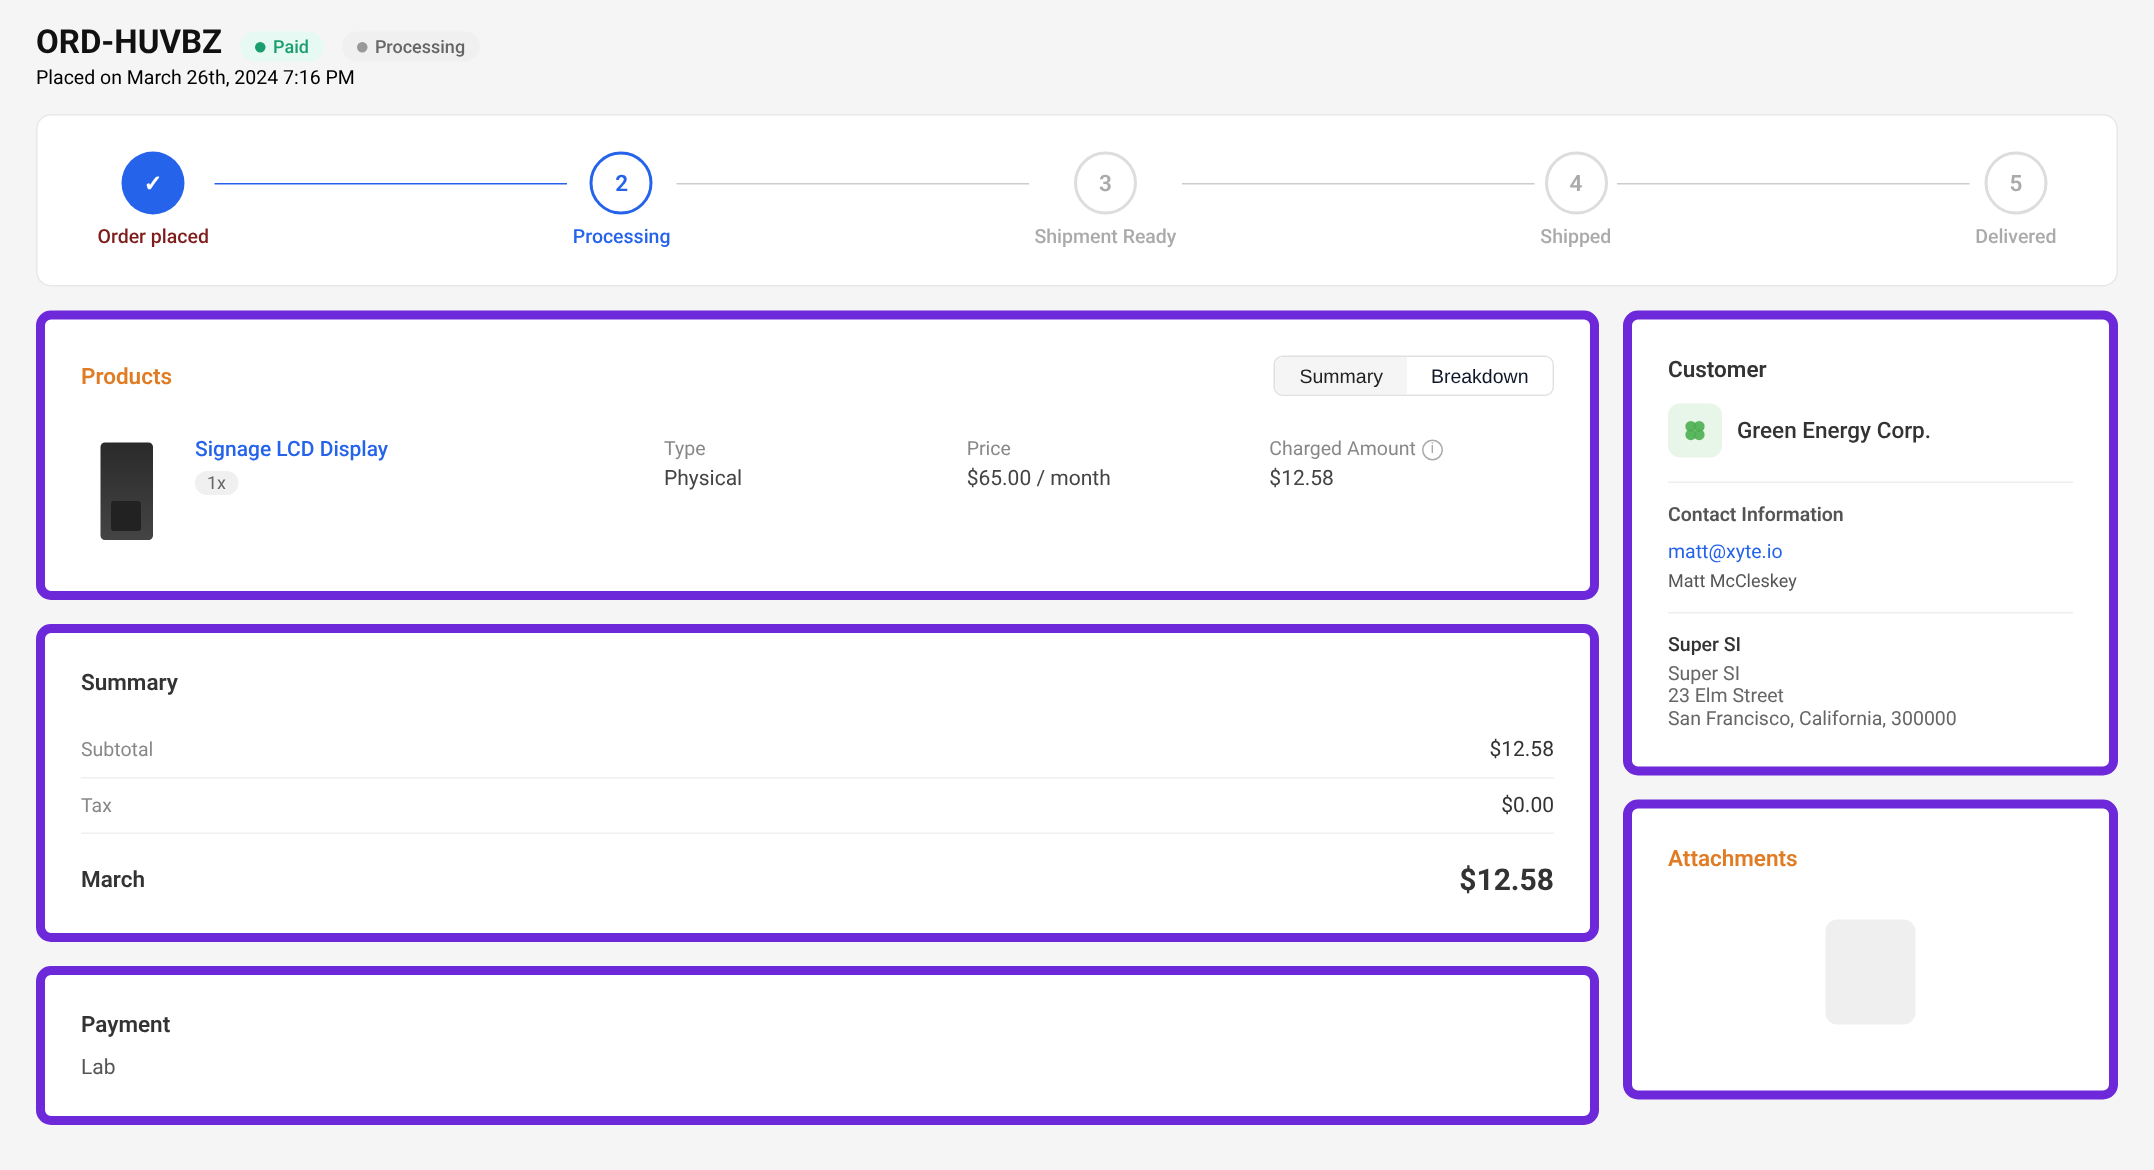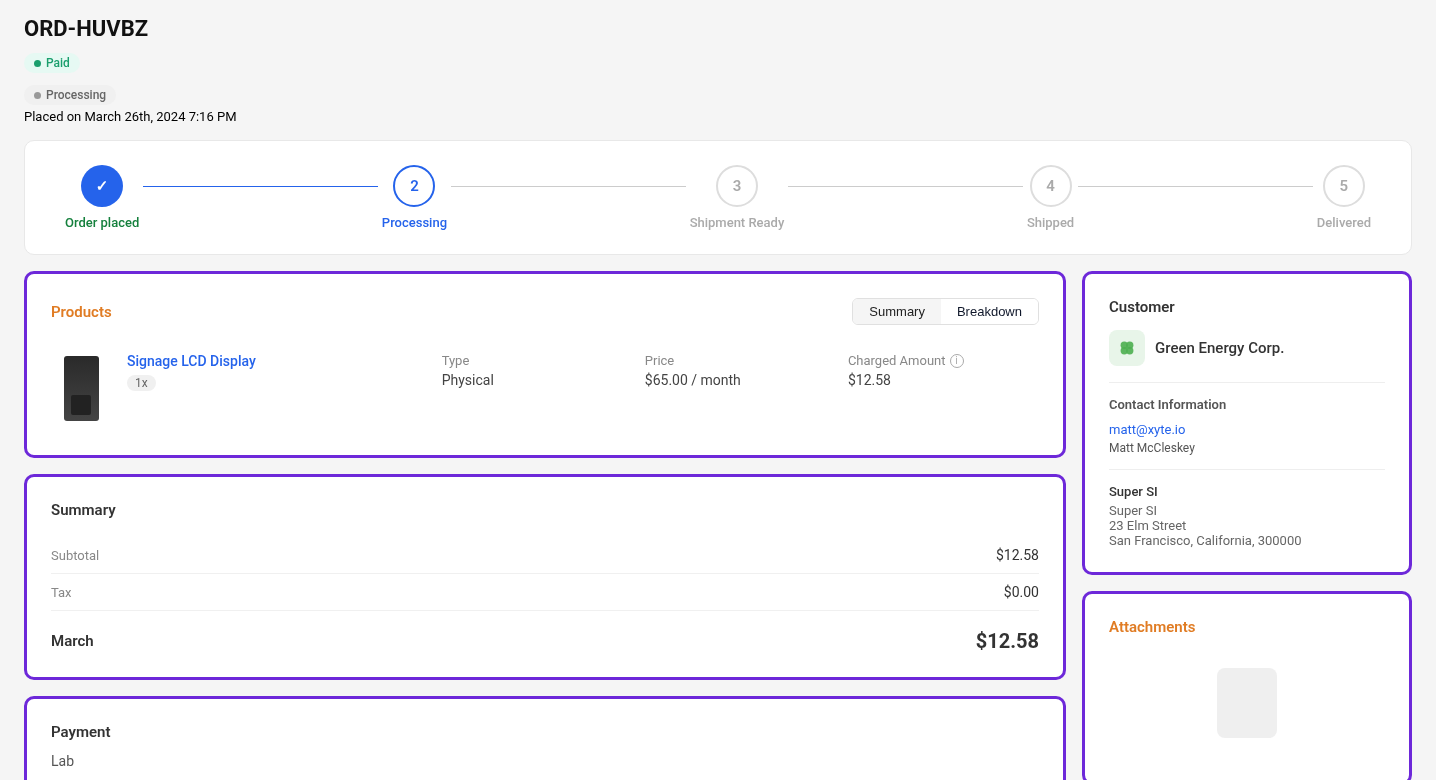--- a/index.html
+++ b/index.html
@@ -1,51 +1,51 @@
 <!DOCTYPE html>
 <html><head>
   <meta charset="utf-8">
   <style>
     * { box-sizing: border-box; margin: 0; padding: 0; }
     body { font-family: -apple-system, BlinkMacSystemFont, 'Segoe UI', Roboto, sans-serif; background: #f5f5f5; color: #333; font-size: 14px; }
     
     .page-container { padding: 16px 24px; max-width: 1436px; }
     
     
-    .page-header { display: flex; align-items: flex-start; gap: 12px; margin-bottom: 4px; flex-direction: column; }
+    .page-header { display: flex; align-items: flex-end; gap: 12px; margin-bottom: 4px; }
     .order-id { font-size: 22px; font-weight: 700; color: #111; }
     .badge { display: inline-flex; align-items: center; gap: 5px; padding: 3px 10px; border-radius: 20px; font-size: 12px; font-weight: 500; }
     .badge-paid { background: #e6f9f3; color: #1a9e6d; }
     .badge-paid .dot { width: 7px; height: 7px; border-radius: 50%; background: #1a9e6d; }
     .badge-processing { background: #f0f0f0; color: #666; }
     .badge-processing .dot { width: 7px; height: 7px; border-radius: 50%; background: #999; }
     .order-date { color: #000000; font-size: 13px; margin-bottom: 16px; }
     
     
     .progress-card { background: #fff; border-radius: 10px; padding: 24px 40px; margin-bottom: 16px; border: 1px solid #e8e8e8; }
     .steps-container { display: flex; align-items: center; justify-content: space-between; }
     .step { display: flex; flex-direction: column; align-items: center; gap: 8px; }
     .step-circle { width: 42px; height: 42px; border-radius: 50%; display: flex; align-items: center; justify-content: center; font-size: 15px; font-weight: 600; flex-shrink: 0; }
     .step-circle.completed { background: #2563eb; color: #fff; }
     .step-circle.active { background: #fff; color: #2563eb; border: 2px solid #2563eb; }
     .step-circle.inactive { background: #fff; color: #aaa; border: 2px solid #ddd; }
     .step-label { font-size: 13px; font-weight: 500; }
-    .step-label.completed { color: #15803d; }
+    .step-label.completed { color: #7f1d1d; }
     .step-label.active { color: #2563eb; }
     .step-label.inactive { color: #aaa; }
     .step-connector { flex: 1; height: 1px; background: #ccc; margin: 0 4px; margin-bottom: 22px; }
     .step-connector.completed { background: #2563eb; }
     
     
     .main-layout { display: flex; gap: 16px; }
     .left-col { flex: 1; display: flex; flex-direction: column; gap: 16px; }
     .right-col { width: 330px; display: flex; flex-direction: column; gap: 16px; }
     
     
-    .card { background: #fff; border-radius: 10px; border: 3px solid #6d28d9; padding: 24px; }
+    .card { background: #fff; border-radius: 10px; border: 6px solid #6d28d9; padding: 24px; }
     
     
     .products-header { display: flex; justify-content: space-between; align-items: center; margin-bottom: 20px; }
     .products-title { font-size: 15px; font-weight: 600; color: #e07c24; }
     .tab-group { display: flex; border: 1px solid #e0e0e0; border-radius: 6px; overflow: hidden; }
     .tab-btn { padding: 5px 16px; font-size: 13px; background: #fff; border: none; cursor: pointer; color: #0f172a; }
     .tab-btn.active { background: #f5f5f5; font-weight: 500; color: #222; }
     
     .product-row { display: flex; gap: 16px; padding: 8px 0; }
     .product-image { width: 60px; height: 70px; display: flex; align-items: center; justify-content: center; }

